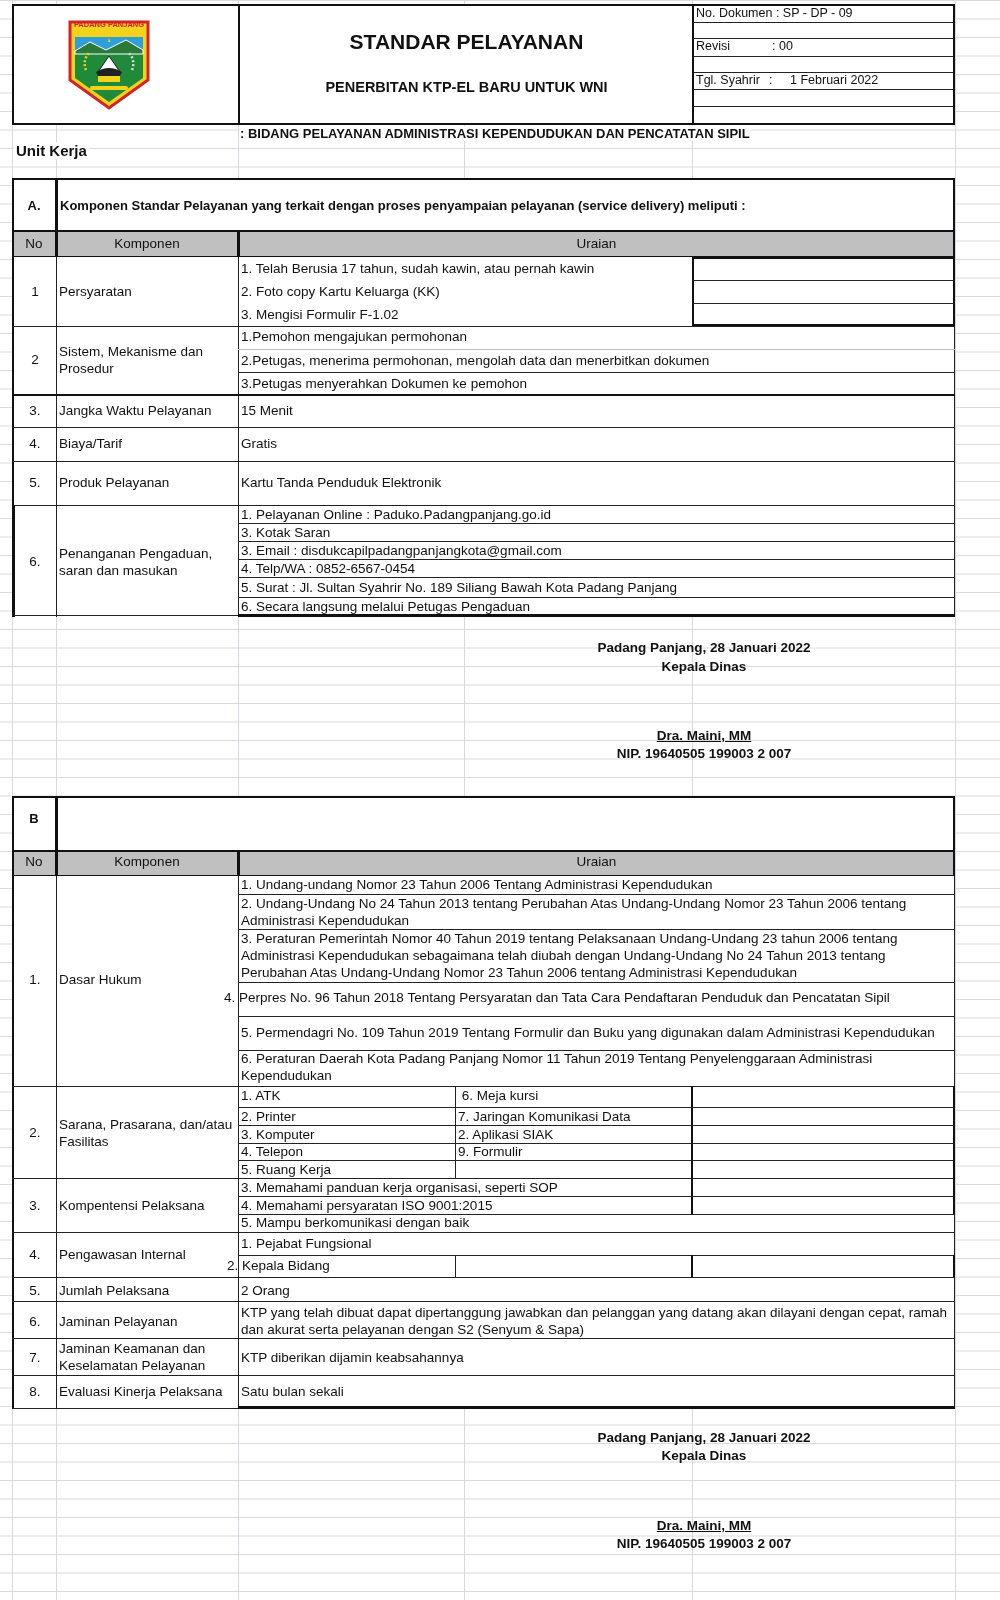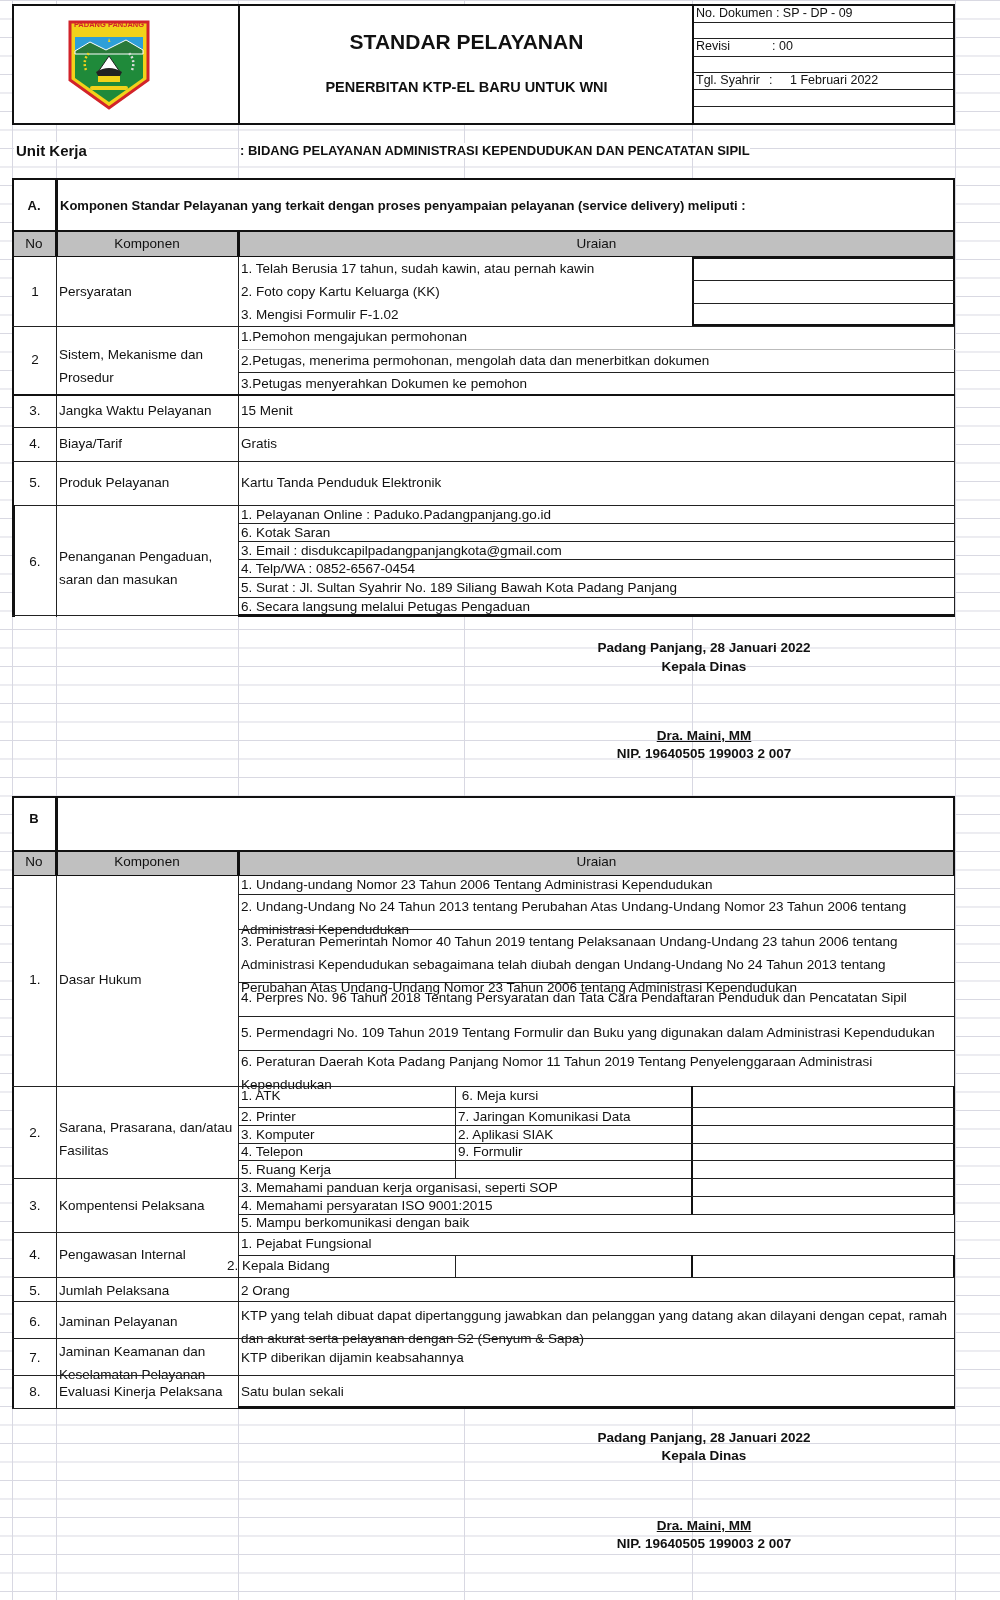--- a/index.html
+++ b/index.html
@@ -13,21 +13,21 @@
     background-image:
       linear-gradient(to bottom, #d8d8e2 1px, transparent 1px);
     background-size: 100% 18.5px;
   }
   .sheet { position: absolute; left: 0; top: 0; width: 1000px; height: 1600px; }
   .abs { position: absolute; }
   .vgrid { position: absolute; top: 0; width: 1px; height: 1600px; background: #d8d8e2; }
   .box { position: absolute; background: #fff; }
   .b2 { border: 2.5px solid #111; }
   .bold { font-weight: bold; }
-  .wrap { white-space: normal; line-height: 23px; }
+  .wrap { white-space: normal; line-height: 17px; }
   .hdr-gray { background: #c0c0c0; }
   .hl { position: absolute; height: 1px; background: #222; }
   .hl2 { position: absolute; height: 2.5px; background: #111; }
   .vl { position: absolute; width: 1px; background: #222; }
   .vl2 { position: absolute; width: 2.5px; background: #111; }
   .sig { position: absolute; text-align: center; font-weight: bold; width: 360px; }
   .u { text-decoration: underline; }
   .logo { position: absolute; left: 68px; top: 20px; width: 82px; height: 90px; }
 </style>
 </head>
@@ -71,21 +71,21 @@
   <div class="hl" style="left:694px;top:89px;width:259px;"></div>
   <div class="hl" style="left:694px;top:106px;width:259px;"></div>
   <div class="abs" style="left:696px;top:6px;font-size:12.5px;">No. Dokumen : SP - DP - 09</div>
   <div class="abs" style="left:696px;top:39px;font-size:12.5px;">Revisi</div>
   <div class="abs" style="left:772px;top:39px;font-size:12.5px;">: 00</div>
   <div class="abs" style="left:696px;top:73px;font-size:12.5px;">Tgl. Syahrir</div>
   <div class="abs" style="left:769px;top:73px;font-size:12.5px;">:</div>
   <div class="abs" style="left:790px;top:73px;font-size:12.5px;">1  Februari 2022</div>
 
   <div class="abs bold" style="left:14px;top:142px;font-size:15px;background:#fff;padding:0 2px;">Unit Kerja</div>
-  <div class="abs bold" style="left:240px;top:143px;font-size:13px;background:#fff;">: BIDANG PELAYANAN ADMINISTRASI KEPENDUDUKAN DAN PENCATATAN SIPIL</div>
+  <div class="abs bold" style="left:240px;top:126px;font-size:13px;background:#fff;">: BIDANG PELAYANAN ADMINISTRASI KEPENDUDUKAN DAN PENCATATAN SIPIL</div>
 
   <div class="box b2" style="left:12px;top:178px;width:943px;height:54px;"></div>
   <div class="vl2" style="left:55px;top:178px;height:54px;"></div>
   <div class="abs bold" style="left:14px;top:198px;width:40px;text-align:center;font-size:13px;">A.</div>
   <div class="abs bold" style="left:60px;top:198px;font-size:13px;">Komponen Standar Pelayanan yang terkait dengan proses penyampaian pelayanan (service delivery) meliputi :</div>
 
   <div class="box b2 hdr-gray" style="left:12px;top:230px;width:943px;height:28px;"></div>
   <div class="vl2" style="left:55px;top:230px;height:28px;"></div>
   <div class="vl2" style="left:237px;top:230px;height:28px;"></div>
   <div class="abs" style="left:14px;top:236px;width:40px;text-align:center;">No</div>
@@ -130,21 +130,21 @@
   <div class="abs" style="left:14px;top:475px;width:42px;text-align:center;">5.</div>
   <div class="abs" style="left:59px;top:475px;">Produk Pelayanan</div>
   <div class="abs" style="left:241px;top:475px;">Kartu Tanda Penduduk Elektronik</div>
   <div class="hl" style="left:12px;top:505px;width:943px;"></div>
 
   <div class="vl2" style="left:12px;top:505px;height:112px;"></div>
   <div class="abs" style="left:14px;top:554px;width:42px;text-align:center;">6.</div>
   <div class="abs wrap" style="left:59px;top:545px;width:175px;">Penanganan Pengaduan, saran dan masukan</div>
   <div class="abs" style="left:241px;top:507px;">1. Pelayanan Online : Paduko.Padangpanjang.go.id</div>
   <div class="hl" style="left:238px;top:523px;width:717px;"></div>
-  <div class="abs" style="left:241px;top:525px;">6. Kotak Saran</div>
+  <div class="abs" style="left:241px;top:525px;">3. Kotak Saran</div>
   <div class="hl" style="left:238px;top:541px;width:717px;"></div>
   <div class="abs" style="left:241px;top:543px;">3. Email : disdukcapilpadangpanjangkota@gmail.com</div>
   <div class="hl" style="left:238px;top:559px;width:717px;"></div>
   <div class="abs" style="left:241px;top:561px;">4. Telp/WA  : 0852-6567-0454</div>
   <div class="hl" style="left:238px;top:577px;width:717px;"></div>
   <div class="abs" style="left:241px;top:580px;">5. Surat : Jl. Sultan Syahrir No. 189 Siliang Bawah Kota Padang Panjang</div>
   <div class="hl" style="left:238px;top:597px;width:717px;"></div>
   <div class="abs" style="left:241px;top:599px;">6. Secara langsung melalui Petugas Pengaduan</div>
   <div class="hl" style="left:12px;top:615px;width:226px;"></div>
   <div class="hl2" style="left:238px;top:614px;width:717px;height:3px;"></div>
@@ -170,21 +170,21 @@
   <div class="vl" style="left:238px;top:876px;height:533px;"></div>
 
   <div class="abs" style="left:14px;top:972px;width:42px;text-align:center;">1.</div>
   <div class="abs" style="left:59px;top:972px;">Dasar Hukum</div>
   <div class="abs" style="left:241px;top:877px;">1. Undang-undang Nomor 23 Tahun 2006 Tentang Administrasi Kependudukan</div>
   <div class="hl" style="left:238px;top:894px;width:717px;"></div>
   <div class="abs wrap" style="left:241px;top:895px;width:700px;">2. Undang-Undang No 24 Tahun 2013 tentang Perubahan Atas Undang-Undang Nomor 23 Tahun 2006 tentang Administrasi Kependudukan</div>
   <div class="hl" style="left:238px;top:929px;width:717px;"></div>
   <div class="abs wrap" style="left:241px;top:930px;width:700px;">3. Peraturan Pemerintah Nomor 40 Tahun 2019 tentang Pelaksanaan Undang-Undang 23 tahun 2006 tentang Administrasi Kependudukan sebagaimana telah diubah dengan Undang-Undang No 24 Tahun 2013 tentang Perubahan Atas Undang-Undang Nomor 23 Tahun 2006 tentang Administrasi Kependudukan</div>
   <div class="hl" style="left:238px;top:982px;width:717px;"></div>
-  <div class="abs" style="left:241px;top:990px;">4. Perpres  No. 96 Tahun 2018 Tentang Persyaratan dan Tata Cara Pendaftaran Penduduk dan Pencatatan Sipil</div>
+  <div class="abs" style="left:224px;top:990px;">4. Perpres  No. 96 Tahun 2018 Tentang Persyaratan dan Tata Cara Pendaftaran Penduduk dan Pencatatan Sipil</div>
   <div class="hl" style="left:238px;top:1016px;width:717px;"></div>
   <div class="abs" style="left:241px;top:1025px;">5. Permendagri No. 109 Tahun 2019 Tentang Formulir dan Buku yang digunakan dalam Administrasi Kependudukan</div>
   <div class="hl" style="left:238px;top:1050px;width:717px;"></div>
   <div class="abs wrap" style="left:241px;top:1050px;width:700px;">6. Peraturan Daerah Kota Padang Panjang Nomor 11 Tahun 2019 Tentang Penyelenggaraan Administrasi Kependudukan</div>
   <div class="hl" style="left:12px;top:1086px;width:943px;"></div>
 
   <div class="abs" style="left:14px;top:1125px;width:42px;text-align:center;">2.</div>
   <div class="abs wrap" style="left:59px;top:1116px;width:178px;">Sarana, Prasarana, dan/atau Fasilitas</div>
   <div class="vl" style="left:455px;top:1086px;height:92px;"></div>
   <div class="vl2" style="left:691px;top:1086px;height:92px;width:2px;"></div>

